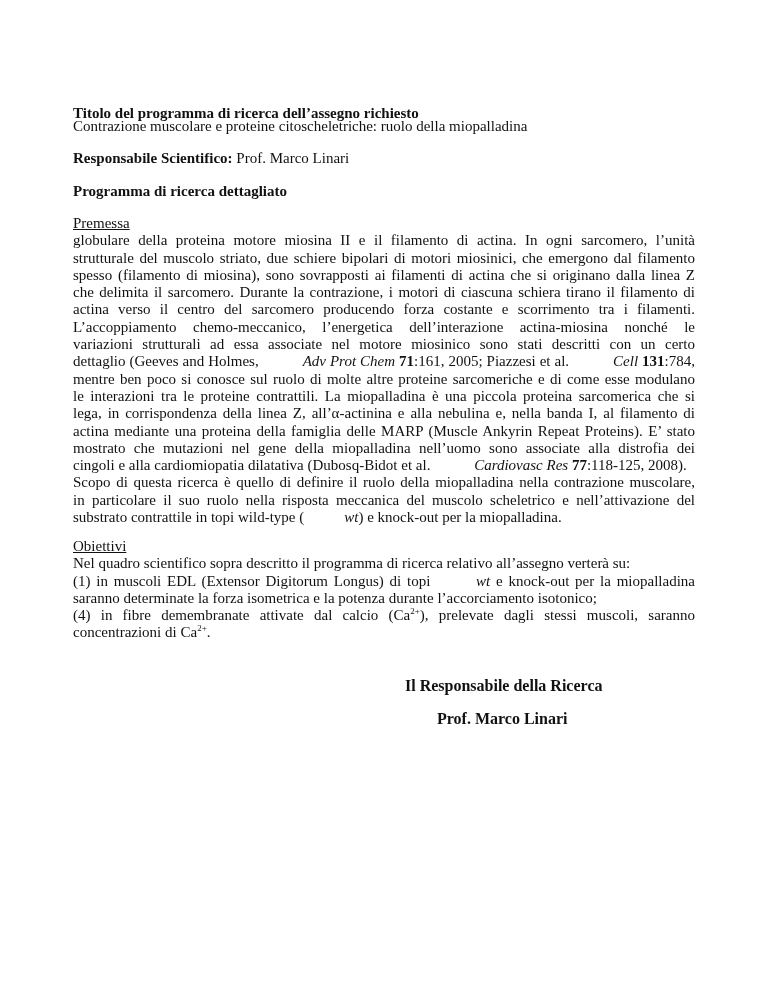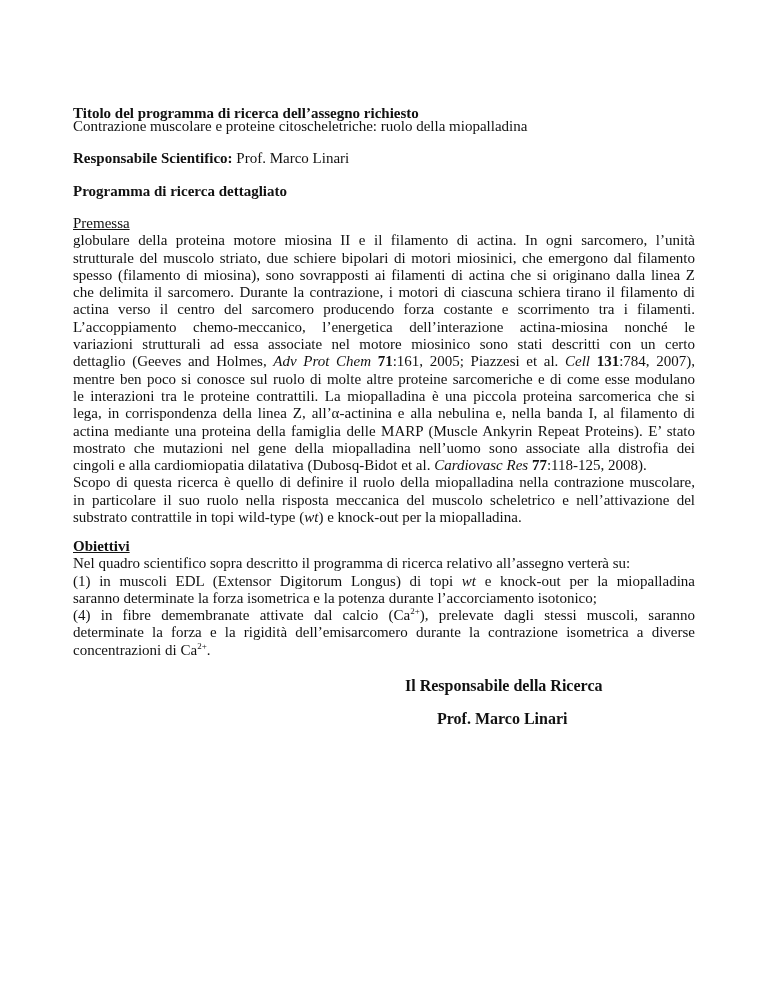--- a/index.html
+++ b/index.html
@@ -3,21 +3,21 @@
 <meta charset="utf-8">
 <style>
   html, body { margin: 0; padding: 0; background: #ffffff; }
   body { width: 768px; height: 994px; position: relative; overflow: hidden;
          font-family: "Liberation Serif", "DejaVu Serif", serif; color: #111; }
   .page { position: absolute; left: 73px; top: 92px; width: 622px; font-size: 15px; }
   .line { display: block; height: 17.3px; line-height: 17.3px; white-space: nowrap; }
   .j { text-align: justify; text-align-last: justify; white-space: normal; overflow: hidden; }
   .b { font-weight: bold; }
   .u { text-decoration: underline; }
-  .i { font-style: italic; }
+  .i { font-style: italic; margin-left: 40px; }
   sup { font-size: 9px; line-height: 0; vertical-align: 6px; }
   .block { position: absolute; left: 0; width: 622px; }
   .sig { position: absolute; font-weight: bold; font-size: 16px; white-space: nowrap; }
 </style>
 </head>
 <body>
 
 <div class="page">
   <div class="block b" style="top:0px;margin-top:13px;">Titolo del programma di ricerca dell’assegno richiesto</div>
   <div class="block" style="top:26px;">Contrazione muscolare e proteine citoscheletriche: ruolo della miopalladina</div>
@@ -43,26 +43,25 @@
         <div class="line j">actina mediante una proteina della famiglia delle MARP (Muscle Ankyrin Repeat Proteins). E’ stato</div>
         <div class="line j">mostrato che mutazioni nel gene della miopalladina nell’uomo sono associate alla distrofia dei</div>
         <div class="line"><span>cingoli e alla cardiomiopatia dilatativa (Dubosq-Bidot et al. </span><span class="i">Cardiovasc Res</span><span> </span><span class="b">77</span><span>:118-125, 2008).</span></div>
         <div class="line j">Scopo di questa ricerca è quello di definire il ruolo della miopalladina nella contrazione muscolare,</div>
         <div class="line j">in particolare il suo ruolo nella risposta meccanica del muscolo scheletrico e nell’attivazione del</div>
         <div class="line"><span>substrato contrattile in topi wild-type (</span><span class="i">wt</span><span>) e knock-out per la miopalladina.</span></div>
       </div>
   </div>
 
   <div class="block" style="top:446px;">
-    <span class="line u" style="display:inline-block;font-weight:bold;">Obiettivi</span>
+    <span class="line u" style="display:inline-block;">Obiettivi</span>
     <div id="obiettivi-lines">
         <div class="line">Nel quadro scientifico sopra descritto il programma di ricerca relativo all’assegno verterà su:</div>
         <div class="line j"><span>(1) in muscoli EDL (Extensor Digitorum Longus) di topi </span><span class="i">wt</span><span> e knock-out per la miopalladina</span></div>
         <div class="line">saranno determinate la forza isometrica e la potenza durante l’accorciamento isotonico;</div>
         <div class="line j"><span>(4) in fibre demembranate attivate dal calcio (Ca</span><sup>2+</sup><span>), prelevate dagli stessi muscoli, saranno</span></div>
-        <div class="line j">determinate la forza e la rigidità dell’emisarcomero durante la contrazione isometrica a diverse</div>
         <div class="line"><span>concentrazioni di Ca</span><sup>2+</sup><span>.</span></div>
       </div>
   </div>
 </div>
 
 <div class="sig" style="left:405px; top:677px;">Il Responsabile della Ricerca</div>
 <div class="sig" style="left:437px; top:710px;">Prof. Marco Linari</div>
 
 </body></html>

